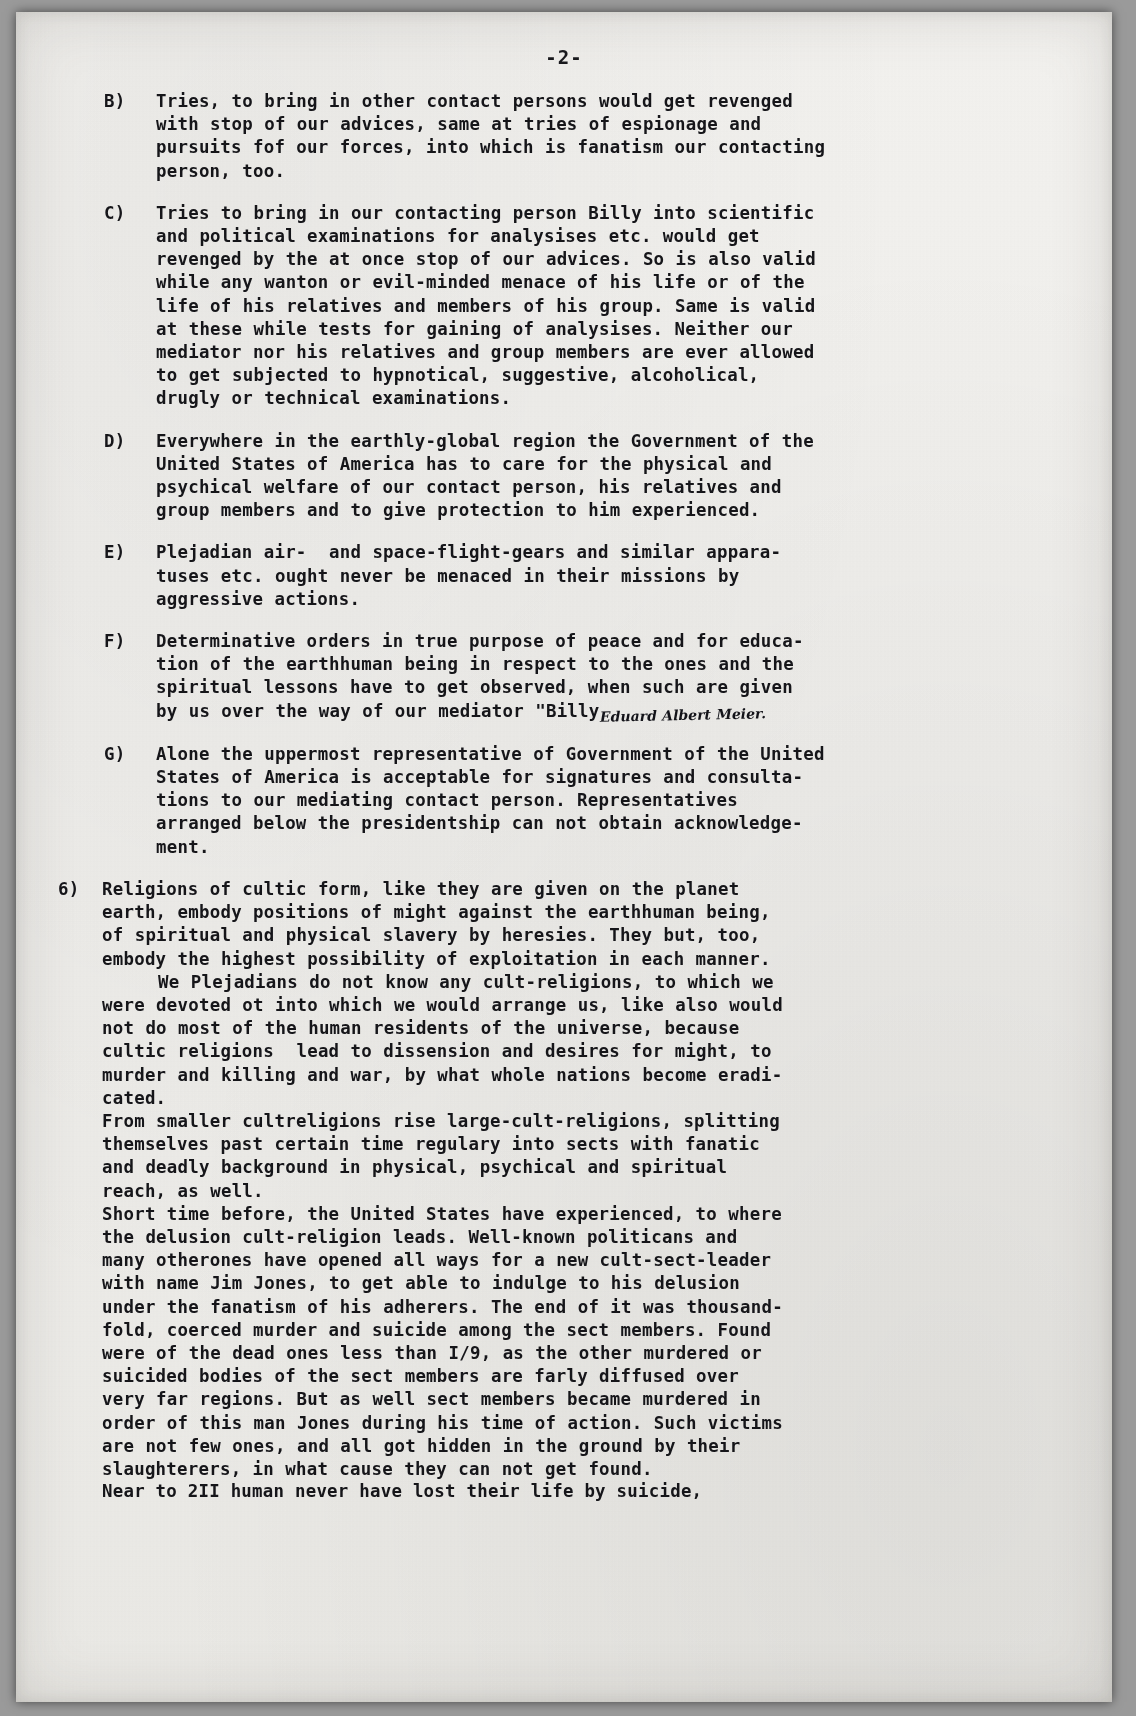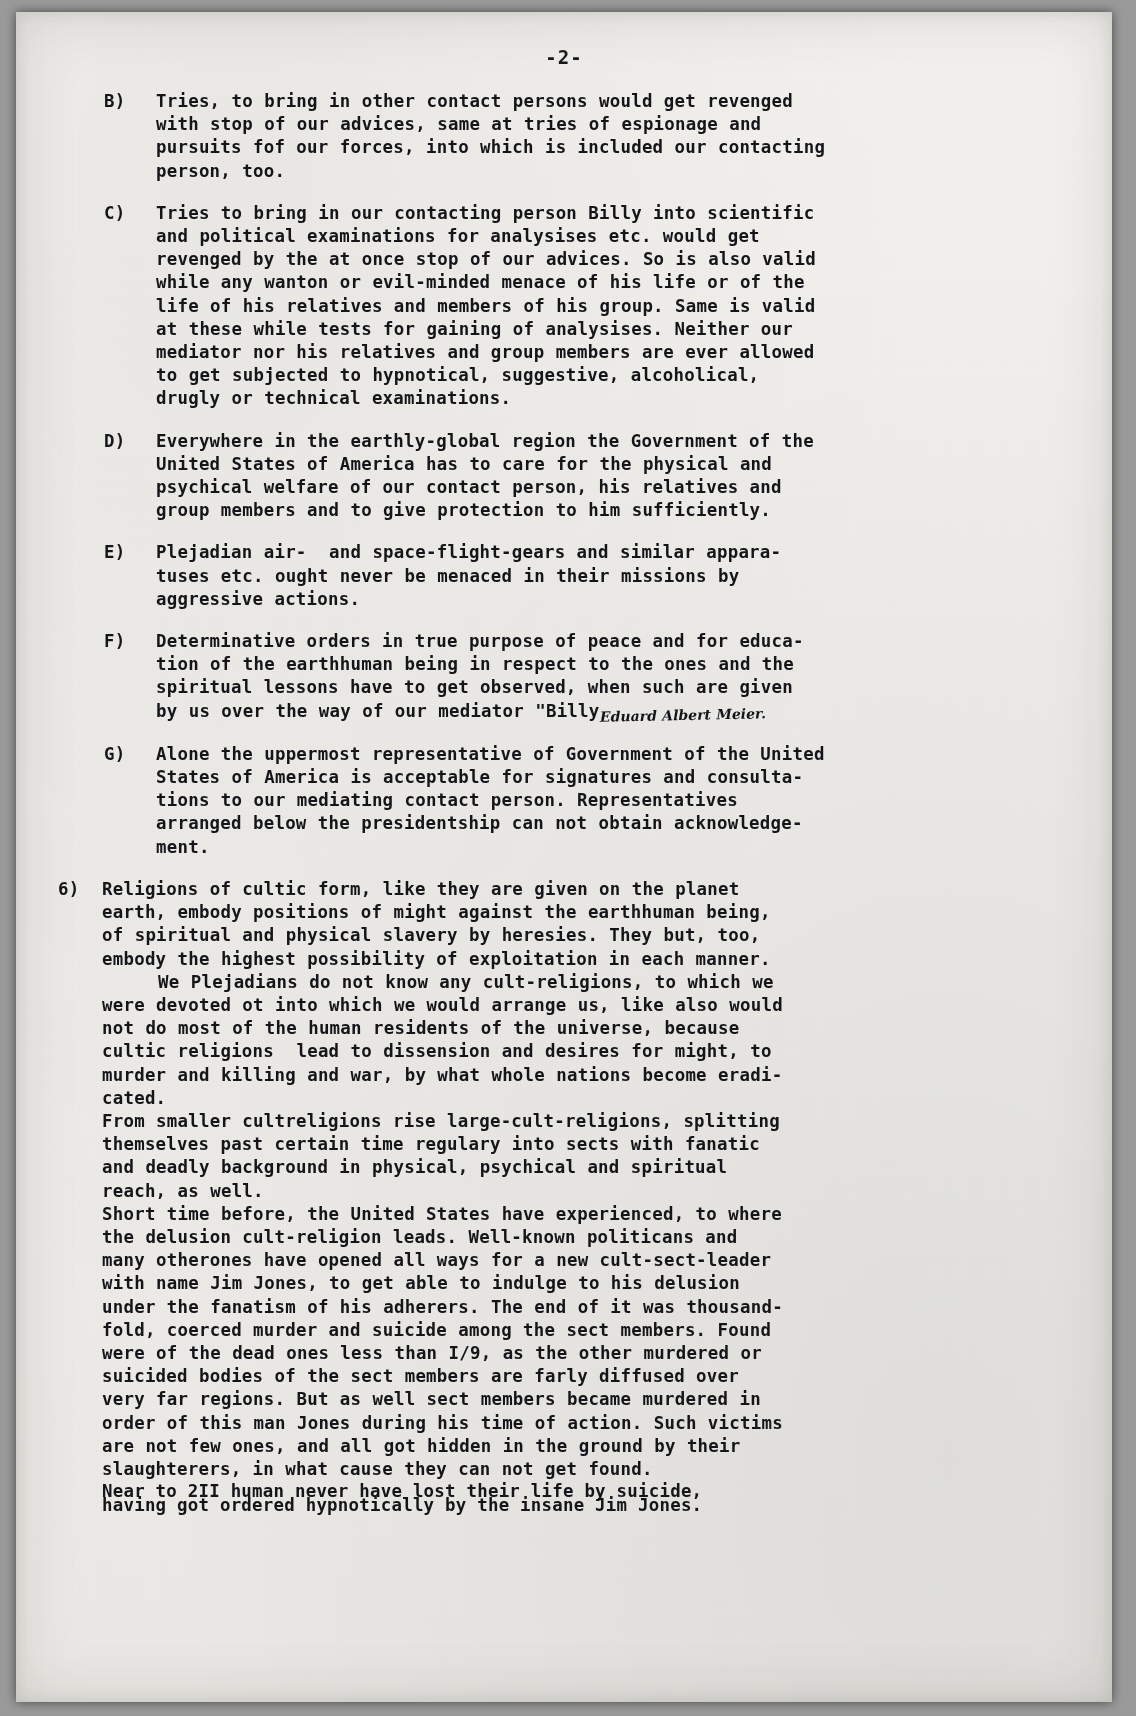--- a/index.html
+++ b/index.html
@@ -114,21 +114,21 @@
 <div id="page">
   <div class="sheet">
     <div class="content">
 
       <div class="page-num">-2-</div>
 
       <div class="blk lettered">
         <div class="lbl">B)</div>
         <div class="bdy">Tries, to bring in other contact persons would get revenged
 with stop of our advices, same at tries of espionage and
-pursuits fof our forces, into which is included our contacting
+pursuits fof our forces, into which is fanatism our contacting
 person, too.</div>
       </div>
 
       <div class="blk lettered">
         <div class="lbl">C)</div>
         <div class="bdy">Tries to bring in our contacting person Billy into scientific
 and political examinations for analysises etc. would get
 revenged by the at once stop of our advices. So is also valid
 while any wanton or evil-minded menace of his life or of the
 life of his relatives and members of his group. Same is valid
@@ -136,21 +136,21 @@
 mediator nor his relatives and group members are ever allowed
 to get subjected to hypnotical, suggestive, alcoholical,
 drugly or technical examinations.</div>
       </div>
 
       <div class="blk lettered">
         <div class="lbl">D)</div>
         <div class="bdy">Everywhere in the earthly-global region the Government of the
 United States of America has to care for the physical and
 psychical welfare of our contact person, his relatives and
-group members and to give protection to him sufficiently.</div>
+group members and to give protection to him experienced.</div>
       </div>
 
       <div class="blk lettered">
         <div class="lbl">E)</div>
         <div class="bdy">Plejadian air-  and space-flight-gears and similar appara-
 tuses etc. ought never be menaced in their missions by
 aggressive actions.</div>
       </div>
 
       <div class="blk lettered">
@@ -194,19 +194,18 @@
 fold, coerced murder and suicide among the sect members. Found
 were of the dead ones less than I/9, as the other murdered or
 suicided bodies of the sect members are farly diffused over
 very far regions. But as well sect members became murdered in
 order of this man Jones during his time of action. Such victims
 are not few ones, and all got hidden in the ground by their
 slaughterers, in what cause they can not get found.</div>
       </div>
 
       <div class="lastlines">Near to 2II human never have lost their life by suicide,</div>
-      <div class="lastlines overlap">having got ordered hypnotically by the insane Jim Jones.</div>
 
     </div>
     <div class="grain"></div>
     <div class="vignette"></div>
   </div>
 </div>
 
 </body></html>

